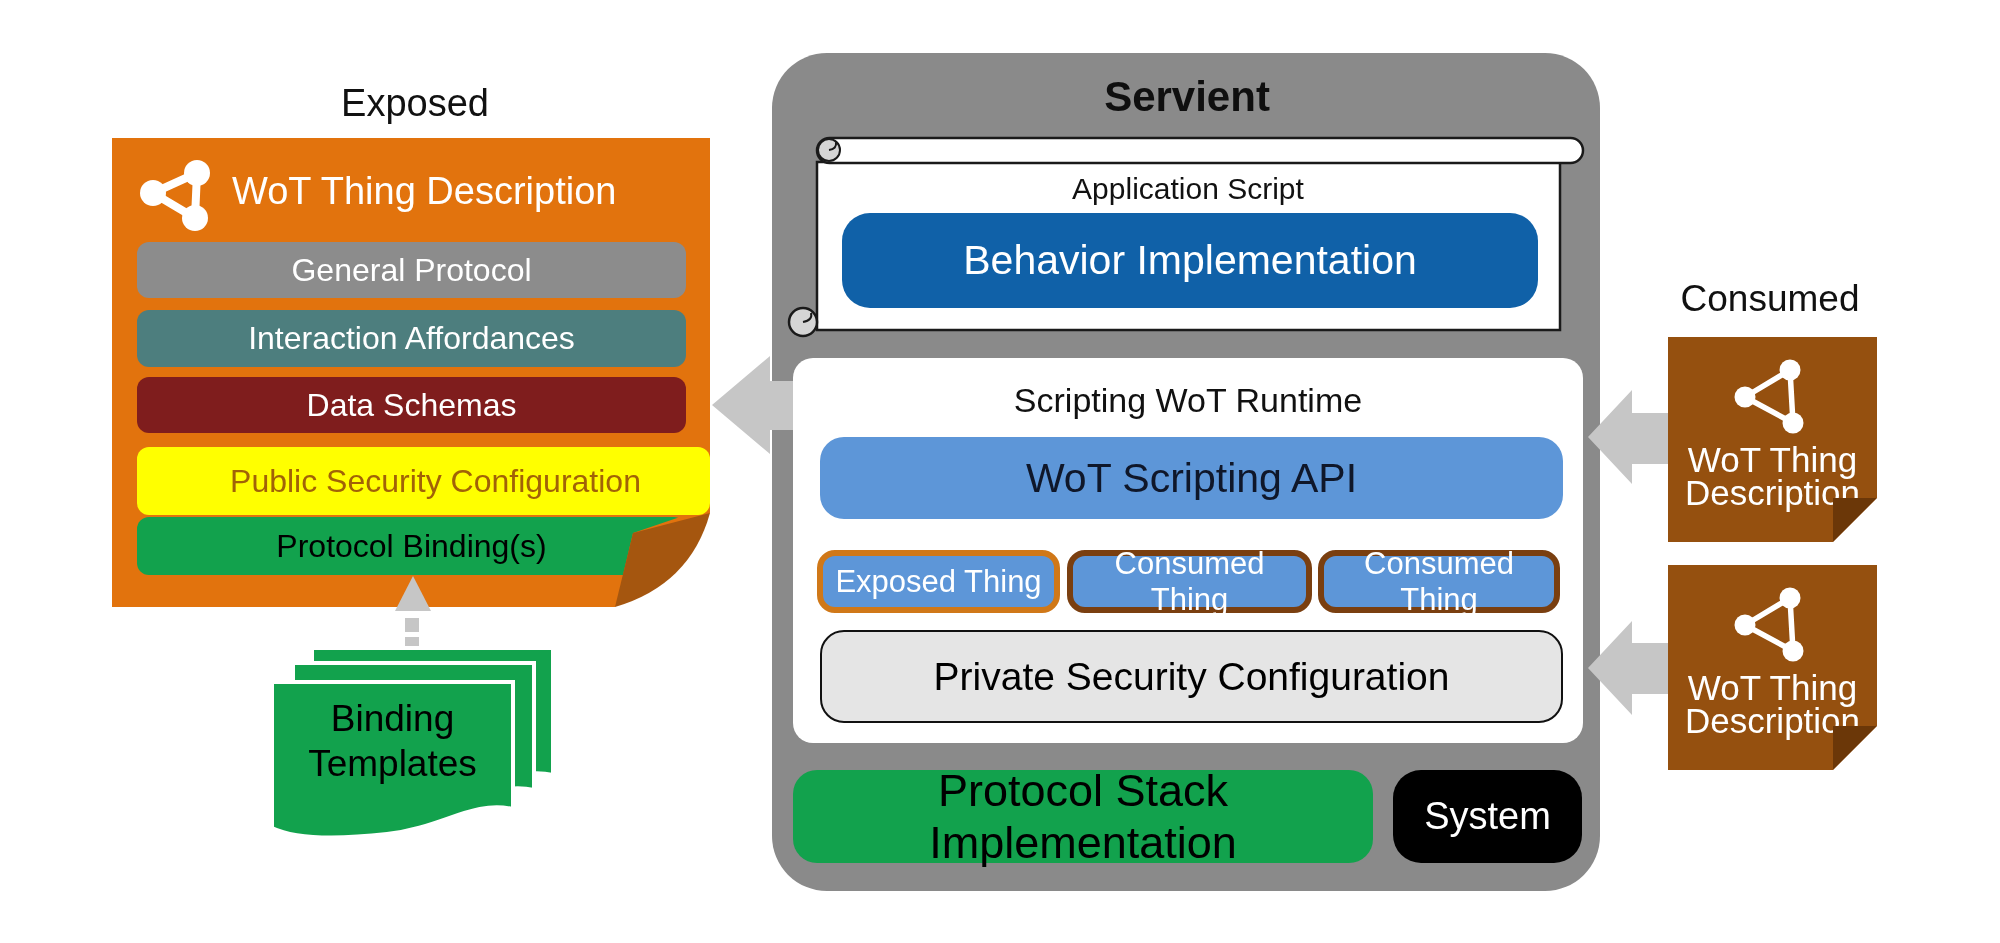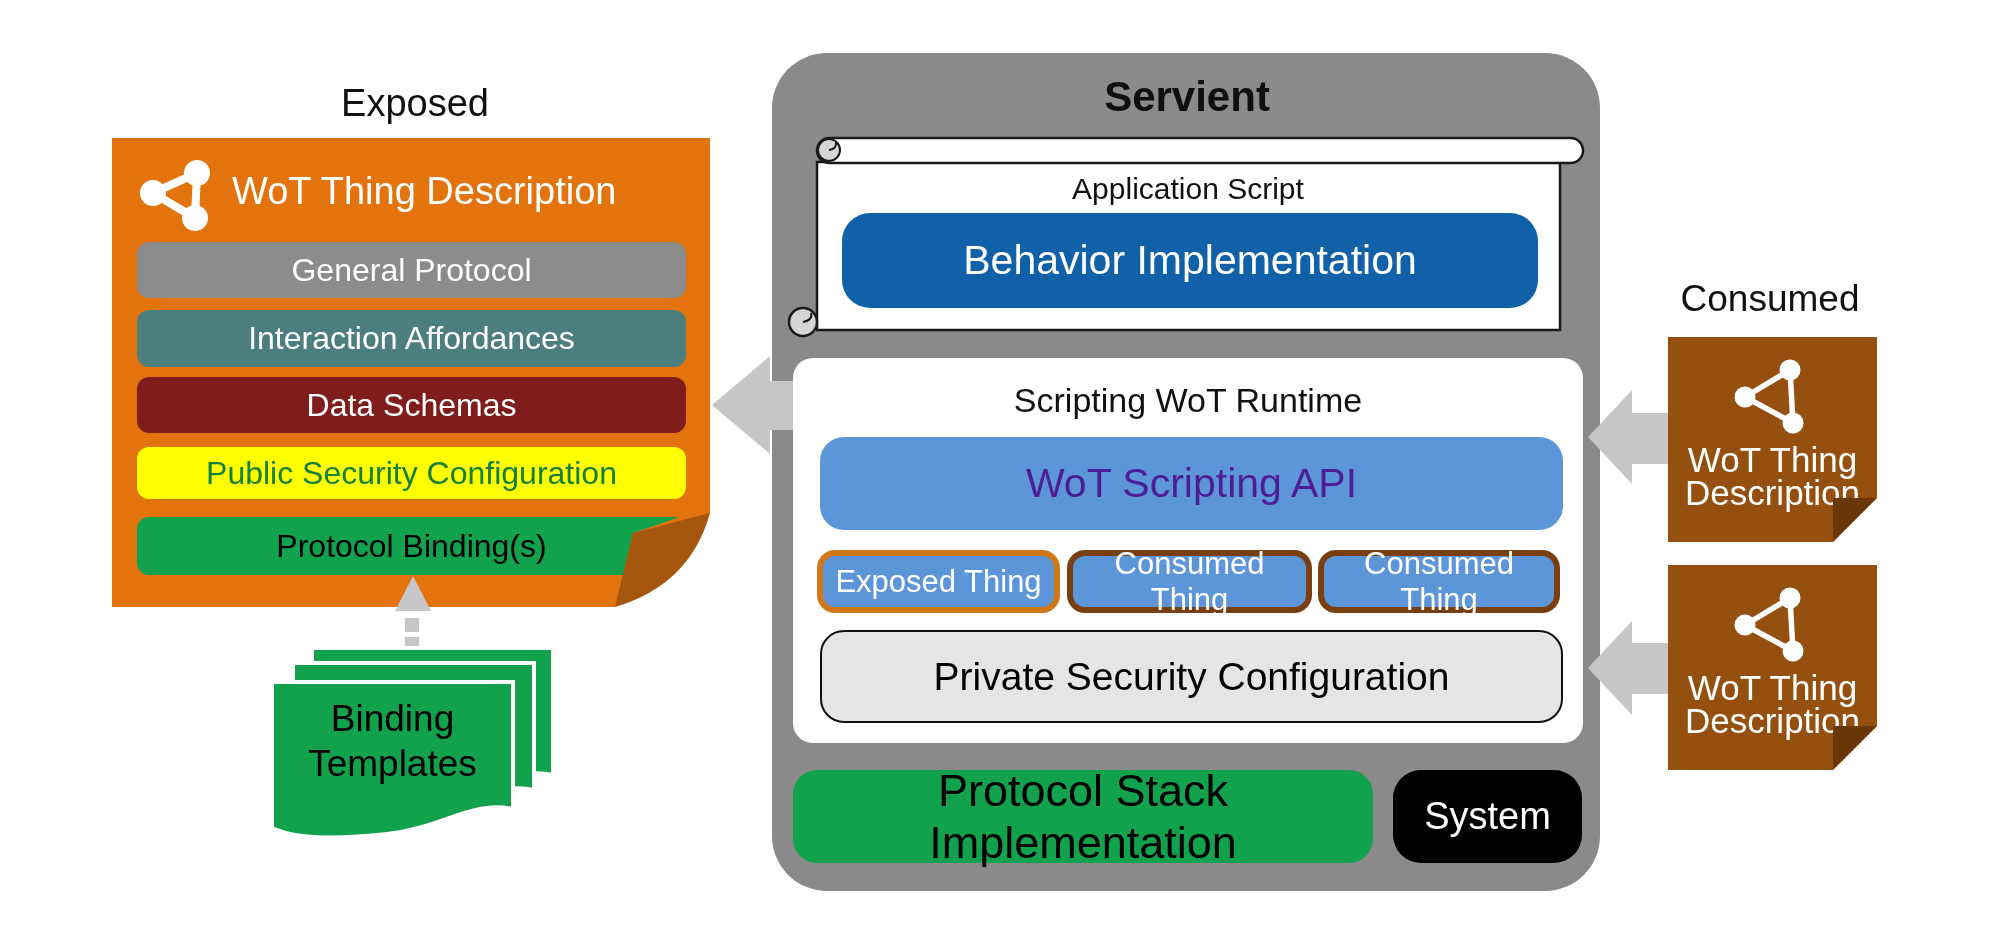--- a/index.html
+++ b/index.html
@@ -17,40 +17,40 @@
   .servient-title{left:972px;top:72px;width:430px;height:50px;font-size:42px;font-weight:bold;color:#0f0f0f;}
 
   
   .scroll-svg{left:780px;top:128px;}
   .appscript-title{left:860px;top:171px;width:656px;height:36px;font-size:30px;color:#111;}
   .behavior-box{left:842px;top:213px;width:696px;height:95px;border-radius:28px;background:#1061A8;color:#fff;font-size:41px;}
 
   
   .runtime-box{left:793px;top:358px;width:790px;height:385px;border-radius:20px;background:#ffffff;}
   .runtime-title{left:0;top:22px;width:790px;height:40px;font-size:34px;color:#111;}
-  .api-box{left:27px;top:79px;width:743px;height:93px;border-radius:24px;background:#5D96D8;color:#4c1d95;font-size:41px;}
+  .api-box{left:27px;top:79px;width:743px;height:82px;border-radius:24px;background:#5D96D8;color:#0f172a;font-size:41px;}
   .chip{top:192px;height:51px;border-radius:18px;background:#5D96D8;color:#fff;font-size:31px;border:6px solid;}
   .chip-exposed{left:24px;width:231px;border-color:#D07818;}
   .chip-consumed-1{left:274px;width:233px;border-color:#7A3F10;}
   .chip-consumed-2{left:525px;width:230px;border-color:#7A3F10;}
   .private-box{left:27px;top:272px;width:739px;height:89px;border-radius:24px;background:#e5e5e5;border:2px solid #111;color:#000;font-size:39px;}
 
   
   .protocol-stack{left:793px;top:770px;width:580px;height:93px;border-radius:24px;background:#12A24D;color:#000;font-size:45px;}
   .system-box{left:1393px;top:770px;width:189px;height:93px;border-radius:28px;background:#000;color:#fff;font-size:38px;}
 
   
   .orange-card{left:112px;top:138px;width:598px;height:469px;background:#E2730D;
     clip-path:polygon(0 0,100% 0,100% 375px,503px 100%,0 100%);}
   .td-header-label{left:120px;top:30px;width:470px;height:46px;font-size:38px;color:#fff;display:flex;align-items:center;}
   .td-row{left:25px;width:549px;border-radius:12px;font-size:32px;}
   .row-0{top:104px;height:56px;background:#8C8C8C;color:#fff;}
   .row-1{top:172px;height:57px;background:#4D7E7E;color:#fff;}
   .row-2{top:239px;height:56px;background:#7f1d1d;color:#fff;}
-  .row-3{top:309px;height:52px;background:#FFFF00;color:#15803d;}
+  .row-3{top:309px;height:68px;background:#FFFF00;color:#a16207;padding-left:24px;}
   .row-4{top:379px;height:58px;background:#12A24D;color:#000;
     clip-path:polygon(0 0,543px 0,496px 16px,486px 100%,0 100%);}
   .flap-svg{left:600px;top:505px;}
 
   
   .dashed-svg{left:390px;top:572px;}
   .docs-svg{left:250px;top:640px;}
   .docs-label{left:272px;top:696px;width:241px;font-size:37px;line-height:45px;color:#000;text-align:center;}
 
   

